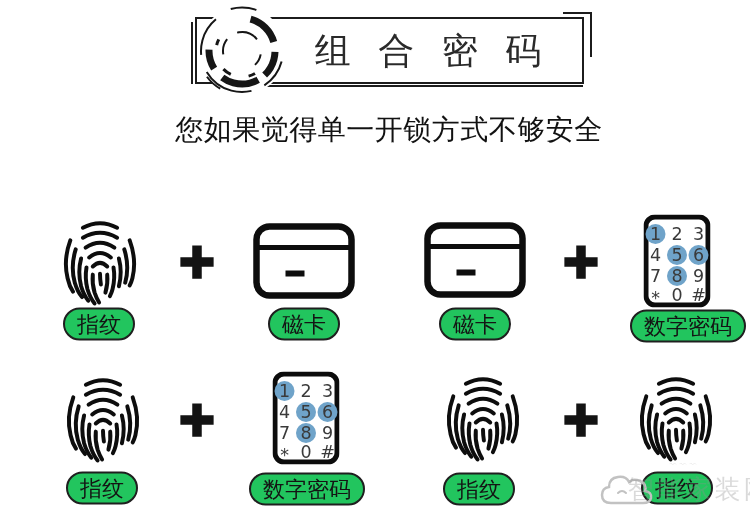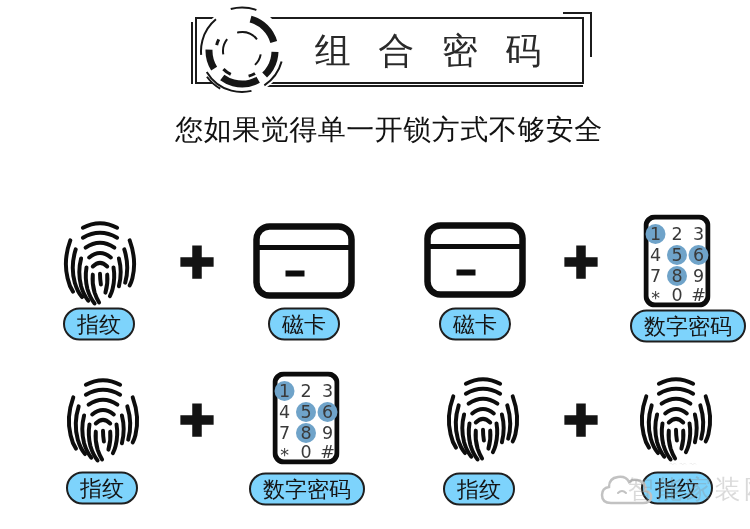--- a/index.html
+++ b/index.html
@@ -14,21 +14,21 @@
     font-size:36px;letter-spacing:8px;color:#2a2a2a;white-space:nowrap;font-weight:400;
   }
   .intro{
     position:absolute;left:0;top:109px;width:746px;text-align:center;
     font-size:28px;line-height:41px;font-weight:500;color:#121212;letter-spacing:.5px;
   }
   .pill{
     position:absolute;transform:translate(-50%,-50%);
     display:inline-block;border:2px solid #1f1f1f;border-radius:999px;
     padding:1px 12px;font-size:22px;line-height:27px;color:#141414;
-    background:#7dd3fc;white-space:nowrap;
+    background:#22c55e;white-space:nowrap;
   }
   .plus{color:#131313;}
   .keys text{fill:#3a3a3a;font-size:17.5px;font-family:"DejaVu Sans","Liberation Sans",sans-serif;}
   .hl-dot{fill:var(--hl,#6fa3c9);}
   .watermark{position:absolute;pointer-events:none;}
   .wm-text{
     position:absolute;transform:translate(-50%,-50%);font-size:26px;letter-spacing:3px;
     color:#8e8e8e;opacity:.32;white-space:nowrap;font-weight:500;
   }
   .wm-micro{

